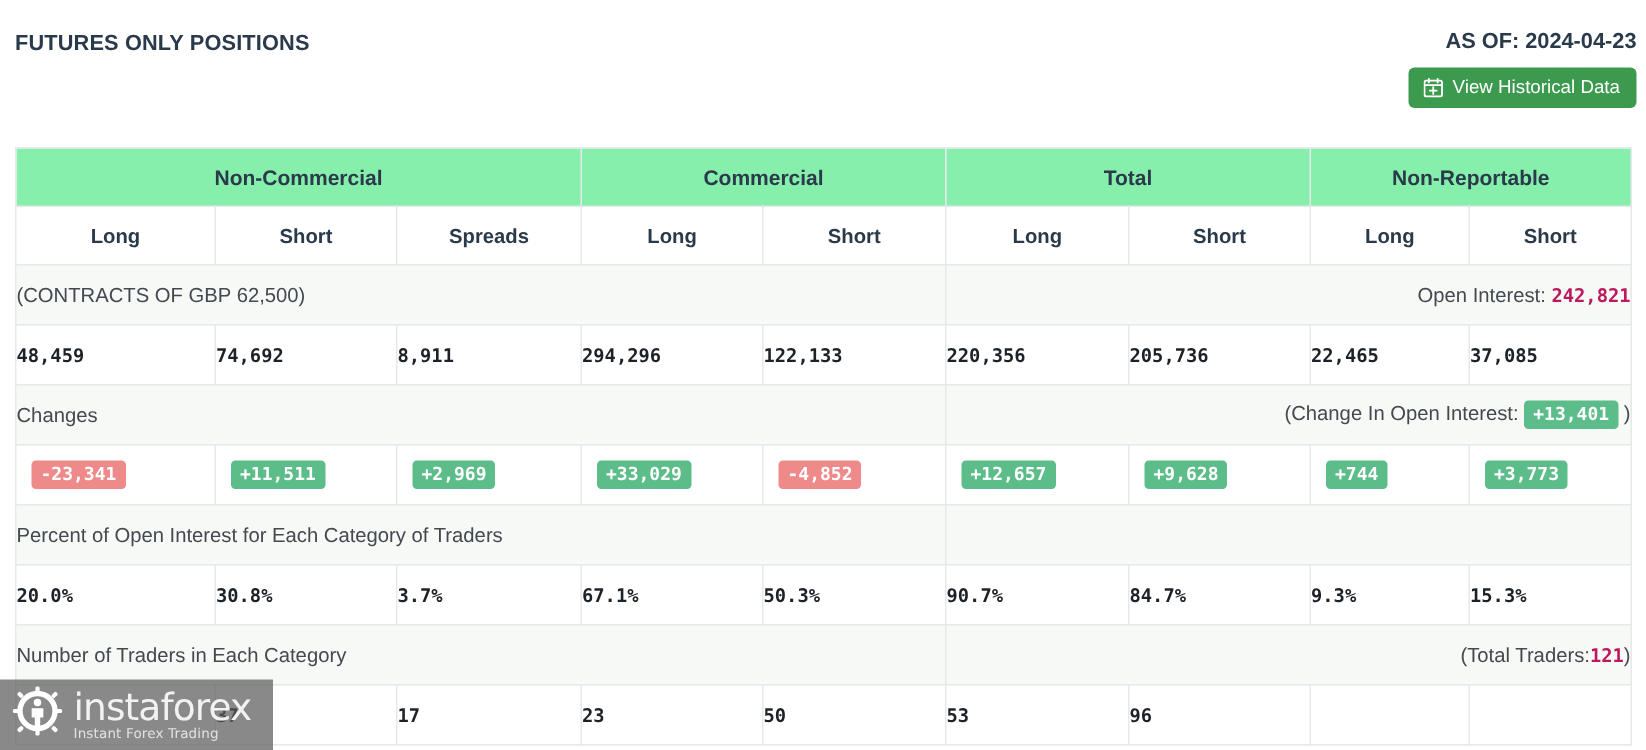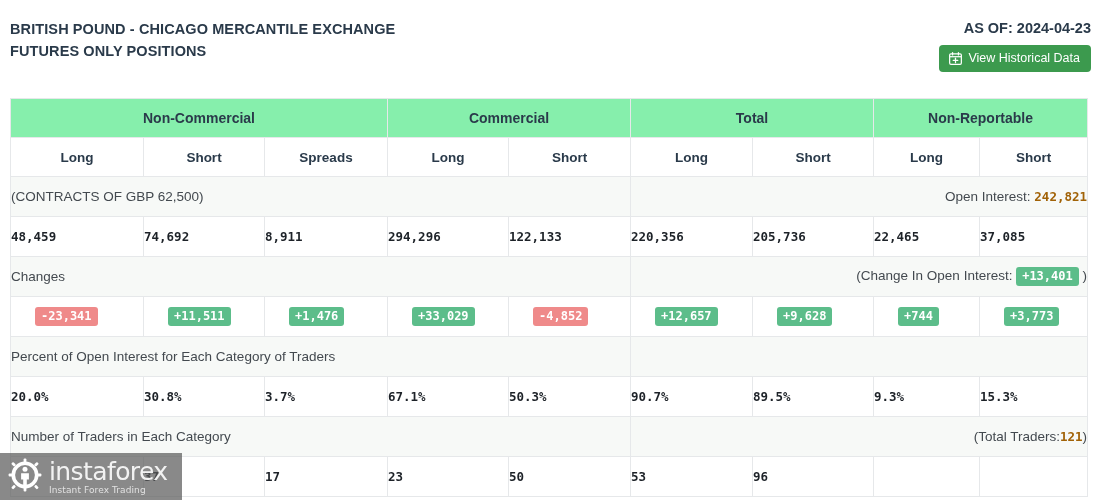--- a/index.html
+++ b/index.html
@@ -109,40 +109,40 @@
   .section-summary {
     padding-right: 12px;
     text-align: right;
     font-size: 13.5px;
     color: #43494f;
     white-space: nowrap;
   }
   .section-summary b {
     font-family: "DejaVu Sans Mono", monospace;
     font-weight: bold;
-    color: #a16207;
+    color: #be185d;
     font-size: 12.5px;
   }
 
   .data-row td {
     height: 39px;
     background: #ffffff;
   }
   .cell-val {
     padding-left: 11px;
     font-family: "DejaVu Sans Mono", monospace;
     font-weight: bold;
     font-size: 12.5px;
     color: #1d2228;
     white-space: nowrap;
   }
 
   .badge {
     display: inline-block;
-    margin-left: 24px;
+    margin-left: 10px;
     padding: 3px 6px 4px 6px;
     border-radius: 3px;
     font-family: "DejaVu Sans Mono", monospace;
     font-weight: bold;
     font-size: 12px;
     color: #ffffff;
     line-height: 1;
     white-space: nowrap;
   }
   .badge.inline { margin-left: 0; }
@@ -179,21 +179,20 @@
     display: block;
     margin-top: 2px;
     letter-spacing: .1px;
   }
 </style>
 </head>
 <body>
 
 <div class="header">
   <div class="title-block">
-    <div class="title-line1">BRITISH POUND - CHICAGO MERCANTILE EXCHANGE</div>
     <div class="title-line2">FUTURES ONLY POSITIONS</div>
   </div>
 
   <div class="header-right">
     <div class="as-of">AS OF: 2024-04-23</div>
     <button class="hist-btn">
       <span>
         <svg width="13" height="13" viewBox="0 0 16 16" aria-hidden="true">
           <rect x="0.8" y="2.2" width="14.4" height="13" rx="1.6" fill="none" stroke="#ffffff" stroke-width="1.5"></rect>
           <line x1="0.8" y1="5.8" x2="15.2" y2="5.8" stroke="#ffffff" stroke-width="1.5"></line>
@@ -266,41 +265,41 @@
       <td class="section-label" colspan="5">Changes</td>
       <td class="section-summary" colspan="4">
         <span>(Change In Open Interest:</span>
         <span class="badge pos inline">+13,401</span>
         <span>)</span>
       </td>
     </tr>
     <tr class="data-row">
       <td><span class="badge neg">-23,341</span></td>
       <td><span class="badge pos">+11,511</span></td>
-      <td><span class="badge pos">+1,476</span></td>
+      <td><span class="badge pos">+2,969</span></td>
       <td><span class="badge pos">+33,029</span></td>
       <td><span class="badge neg">-4,852</span></td>
       <td><span class="badge pos">+12,657</span></td>
       <td><span class="badge pos">+9,628</span></td>
       <td><span class="badge pos">+744</span></td>
       <td><span class="badge pos">+3,773</span></td>
     </tr>
 
     <tr class="section-row">
       <td class="section-label" colspan="5">Percent of Open Interest for Each Category of Traders</td>
       <td class="section-summary" colspan="4"></td>
     </tr>
     <tr class="data-row">
       <td class="cell-val">20.0%</td>
       <td class="cell-val">30.8%</td>
       <td class="cell-val">3.7%</td>
       <td class="cell-val">67.1%</td>
       <td class="cell-val">50.3%</td>
       <td class="cell-val">90.7%</td>
-      <td class="cell-val">89.5%</td>
+      <td class="cell-val">84.7%</td>
       <td class="cell-val">9.3%</td>
       <td class="cell-val">15.3%</td>
     </tr>
 
     <tr class="section-row">
       <td class="section-label" colspan="5">Number of Traders in Each Category</td>
       <td class="section-summary" colspan="4">
         <span>(Total Traders:</span><b>121</b><span>)</span>
       </td>
     </tr>

